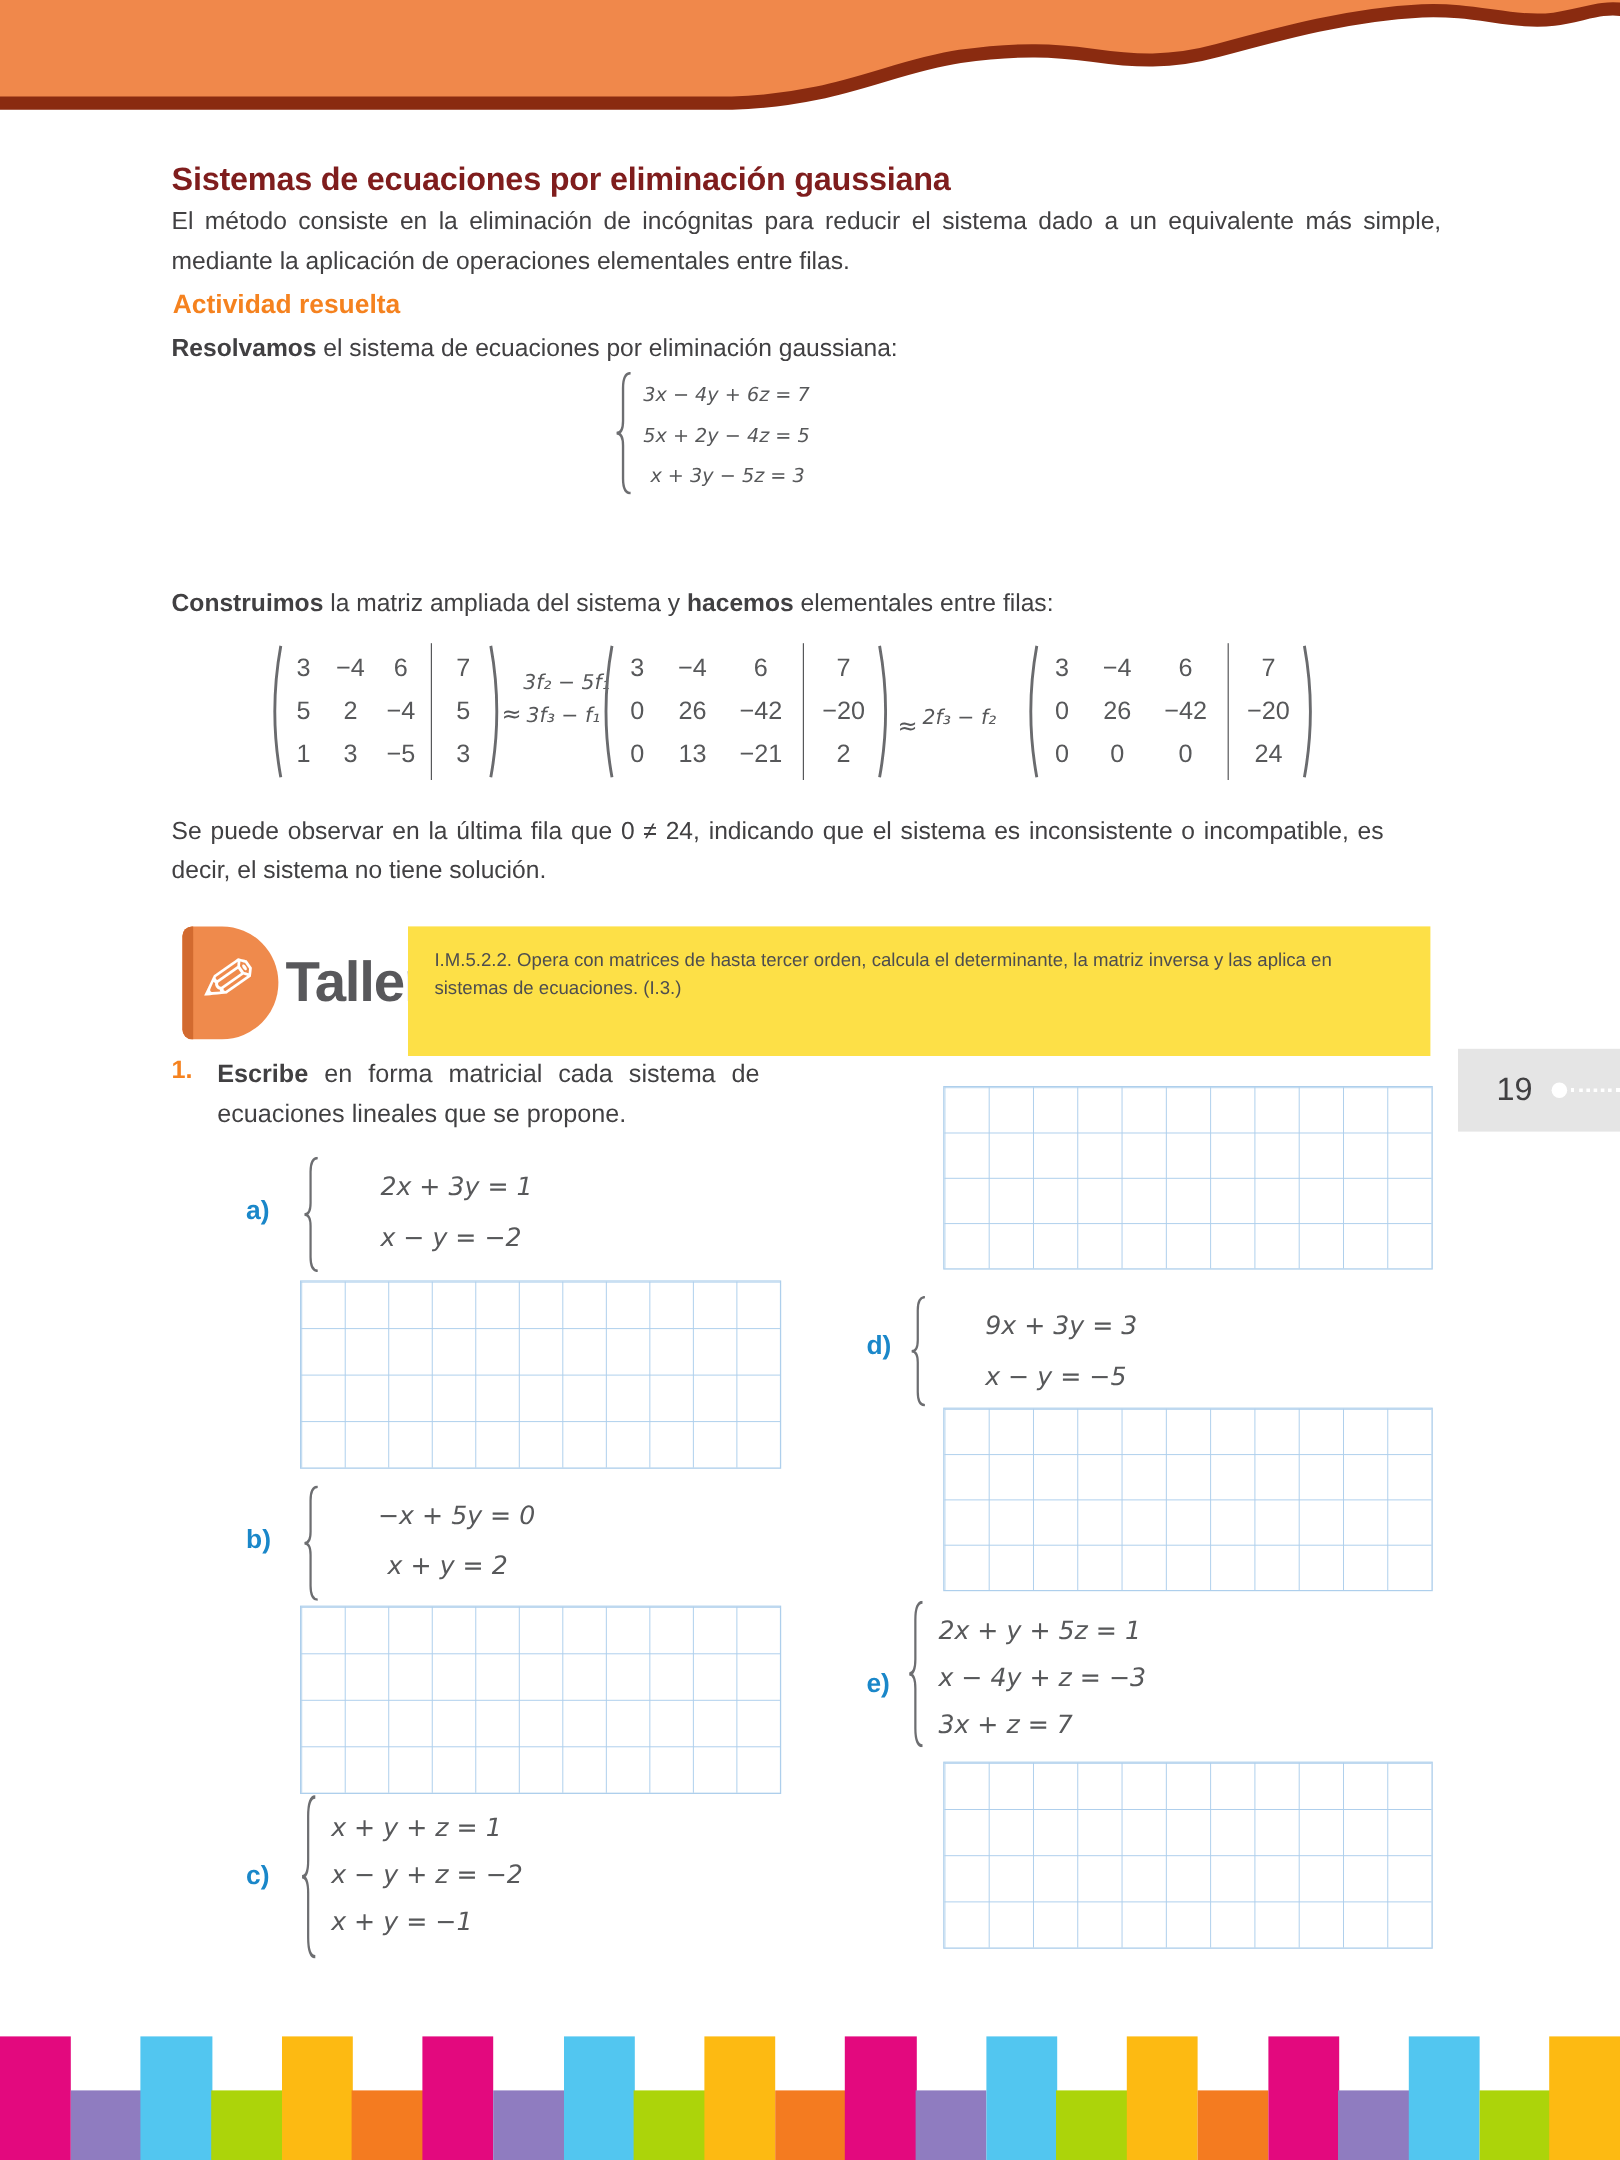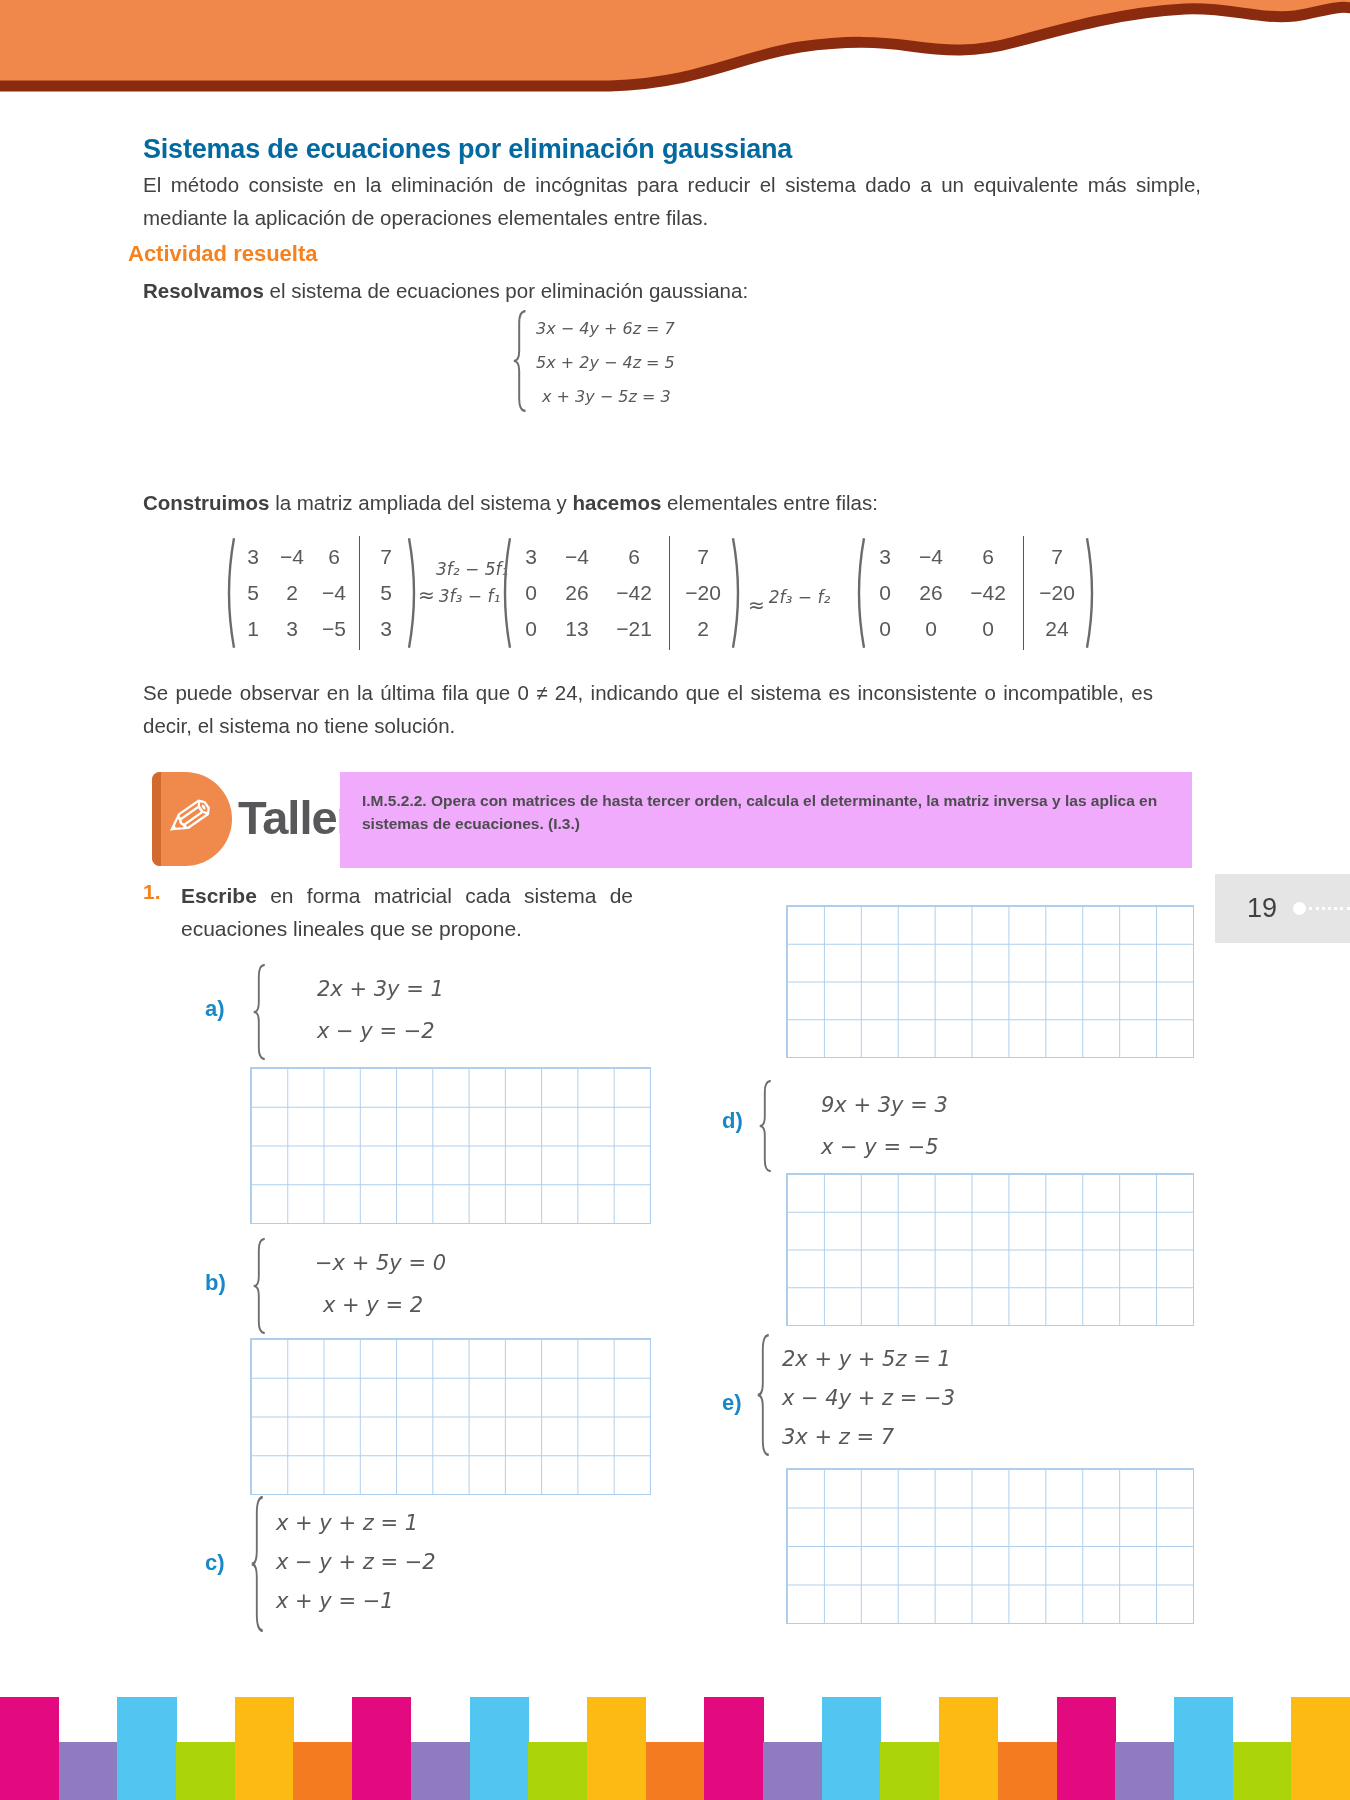--- a/index.html
+++ b/index.html
@@ -2,21 +2,21 @@
 <html><head>
 <meta charset="utf-8">
 <style>
   html,body{margin:0;padding:0;background:#e9e9e9;}
   #page{position:relative;width:1350px;height:1800px;background:#ffffff;overflow:hidden;
         font-family:"Liberation Sans",sans-serif;color:#414042;margin:0 auto;}
   .abs{position:absolute;}
   
   #header-wave{position:absolute;left:0;top:0;width:1350px;height:130px;}
   
-  .page-title{font-size:27px;font-weight:bold;color:#0369a1;letter-spacing:-0.2px;}
+  .page-title{font-size:27px;font-weight:bold;color:#7f1d1d;letter-spacing:-0.2px;}
   .body-par{font-size:20.5px;line-height:33px;text-align:justify;color:#414042;}
   .sub-head{font-size:22px;font-weight:bold;color:#F5821F;}
   .lead b{font-weight:bold;}
   
   .math{font-family:"DejaVu Sans",sans-serif;font-style:italic;color:#57585A;}
   .sys-lines{font-size:16px;line-height:34px;}
   .eq-lines{font-size:21px;line-height:42px;margin-left:35px;}
   .eq-lines3{font-size:21px;line-height:39px;}
   .item-label{font-size:22px;font-weight:bold;color:#1A87C9;}
   
@@ -42,22 +42,22 @@
     background-size:calc(100%/11) calc(100%/4);}
   
   #taller-icon{position:absolute;left:152px;top:772px;width:80px;height:94px;
     background:#EF8A4C;border-radius:8px 47px 47px 8px;}
   #taller-icon::before{content:"";position:absolute;left:0;top:0;width:9px;height:100%;
     background:#D26A2F;border-radius:8px 0 0 8px;}
   #pencil{position:absolute;left:14px;top:14px;font-size:56px;color:#ffffff;
     font-family:"DejaVu Sans",sans-serif;transform:scaleX(-1) rotate(-10deg);}
   #taller-label{position:absolute;left:238px;top:790px;font-size:47px;font-weight:700;
     color:#58585B;letter-spacing:-1px;}
-  #standard-box{position:absolute;left:340px;top:772px;width:852px;height:96px;
-    background:#f0abfc;box-sizing:border-box;padding:17px 22px 0 22px;font-weight:bold;}
+  #standard-box{position:absolute;left:340px;top:772px;width:852px;height:108px;
+    background:#fde047;box-sizing:border-box;padding:17px 22px 0 22px;}
   #standard-box .std{font-size:15.5px;line-height:23px;color:#4D4D4F;}
   
   #page-tab{position:absolute;left:1215px;top:874px;width:135px;height:69px;background:#e5e5e5;
     display:flex;align-items:center;padding-left:32px;box-sizing:border-box;}
   #page-num{font-size:27px;color:#414042;}
   #tab-dot{width:13px;height:13px;border-radius:50%;background:#fff;margin-left:16px;flex:0 0 13px;}
   #tab-leader{flex:1;border-top:3px dotted #fff;margin-left:3px;margin-right:0;}
   
   .fbar{position:absolute;}
   .brace-svg{position:absolute;}
@@ -68,21 +68,21 @@
 <div id="page">
 
   <svg id="header-wave" viewBox="0 0 1350 130">
     <path d="M0,86 L610,86 C700,83 740,56 800,47 C850,40 880,42 910,46 C945,51 975,53 1015,42 C1070,27 1125,12 1185,9 C1230,7 1260,20 1295,16 C1318,13 1335,5 1352,8 L1352,-5 L0,-5 Z" fill="#F0884B"></path>
     <path d="M0,86 L610,86 C700,83 740,56 800,47 C850,40 880,42 910,46 C945,51 975,53 1015,42 C1070,27 1125,12 1185,9 C1230,7 1260,20 1295,16 C1318,13 1335,5 1352,8" fill="none" stroke="#8A2B10" stroke-width="11"></path>
   </svg>
 
   <div class="abs page-title" style="left:143px;top:134px;width:1100px;">Sistemas de ecuaciones por eliminación gaussiana</div>
   <div class="abs body-par" style="left:143px;top:168px;width:1058px;">El método consiste en la eliminación de incógnitas para reducir el sistema dado a un equivalente más simple, mediante la aplicación de operaciones elementales entre filas.</div>
 
-  <div class="abs sub-head" style="left:128px;top:241px;text-align:right;">Actividad resuelta</div>
+  <div class="abs sub-head" style="left:144px;top:241px;text-align:right;">Actividad resuelta</div>
   <div class="abs body-par lead" style="left:143px;top:274px;width:1058px;"><b>Resolvamos</b><span> el sistema de ecuaciones por eliminación gaussiana:</span></div>
 
   <svg class="brace-svg" style="left:512px;top:310px;" width="18" height="102" viewBox="0 0 20 100" preserveAspectRatio="none">
     <path d="M15,1 Q8,1 8,13 L8,40 Q8,50 2,50 Q8,50 8,60 L8,87 Q8,99 15,99" fill="none" stroke="#6d6e71" stroke-width="2.2"></path>
   </svg>
   <div class="abs math sys-lines" style="left:536px;top:312px;">
     <div>3x − 4y + 6z = 7</div>
     <div>5x + 2y − 4z = 5</div>
     <div style="padding-left:6px;">x + 3y − 5z = 3</div>
   </div>

